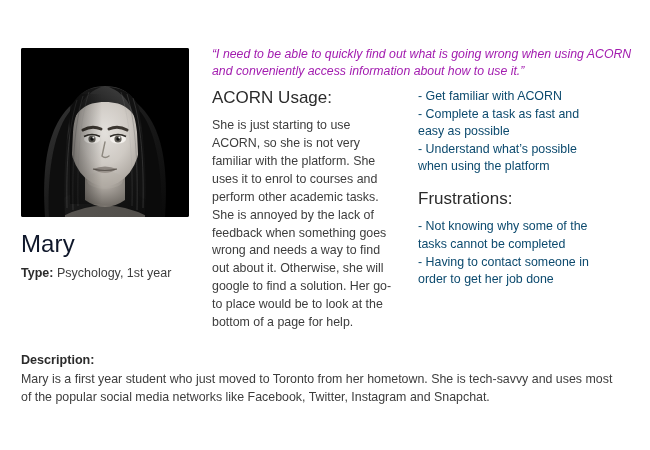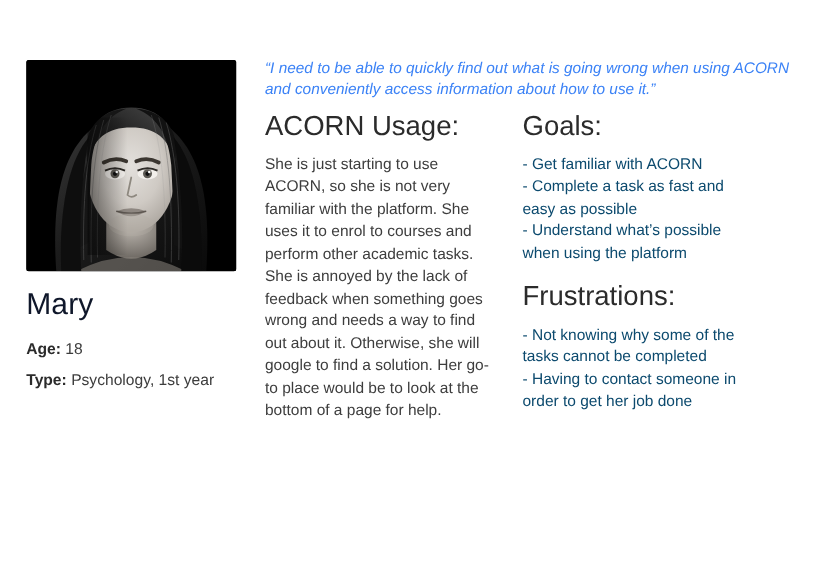--- a/index.html
+++ b/index.html
@@ -65,42 +65,42 @@
   .meta-value { font-weight: normal; }
 
   
   .quote {
     position: absolute;
     left: 212px;
     top: 46px;
     width: 426px;
     font-size: 12.3px;
     font-style: italic;
-    color: #3b82f6;
+    color: #a21caf;
     line-height: 1.42;
   }
 
   
   .mid-col {
     position: absolute;
     left: 212px;
     top: 88px;
     width: 180px;
   }
 
   
   .right-col {
     position: absolute;
     left: 418px;
     top: 88px;
     width: 190px;
   }
 
   .section-heading {
-    font-size: 22px;
+    font-size: 17px;
     font-weight: 400;
     color: #2b2b2b;
     line-height: 1.2;
     margin: 0 0 9px 0;
   }
 
   .body-text {
     font-size: 12.4px;
     line-height: 1.44;
     color: #3d3d3d;
@@ -224,52 +224,51 @@
         <path d="M72 121 Q84 116 96 121 Q84 129 72 121 Z" fill="#8e8781"></path>
         <path d="M72 121 Q84 124 96 121" stroke="#5d5751" stroke-width="1.1" fill="none"></path>
 
         <ellipse cx="84" cy="132" rx="18" ry="9" fill="#b4aea7" opacity="0.35"></ellipse>
         <rect x="49" y="46" width="32" height="110" fill="url(#shadeL)"></rect>
       </svg>
     </div>
 
     <div class="person-name">Mary</div>
 
-    <div class="meta-line">
-      <span class="meta-label">Age:</span>
-      <span class="meta-value">18</span>
-    </div>
 
     <div class="meta-line type-line">
       <span class="meta-label">Type:</span>
       <span class="meta-value">Psychology, 1st year</span>
     </div>
   </div>
 
   <div class="quote">“I need to be able to quickly find out what is going wrong when using ACORN and conveniently access information about how to use it.”</div>
 
   <div class="mid-col">
     <h2 class="section-heading">ACORN Usage:</h2>
     <p class="body-text">She is just starting to use ACORN, so she is not very familiar with the platform. She uses it to enrol to courses and perform other academic tasks. She is annoyed by the lack of feedback when something goes wrong and needs a way to find out about it. Otherwise, she will google to find a solution. Her go-to place would be to look at the bottom of a page for help.</p>
   </div>
 
   <div class="right-col">
 
     <div>
-      <h2 class="section-heading">Goals:</h2>
       <ul class="bullet-list">
         <li>- Get familiar with ACORN</li>
         <li>- Complete a task as fast and easy as possible</li>
         <li>- Understand what’s possible when using the platform</li>
       </ul>
     </div>
 
     <div class="frustrations-block">
       <h2 class="section-heading">Frustrations:</h2>
       <ul class="bullet-list">
         <li>- Not knowing why some of the tasks cannot be completed</li>
         <li>- Having to contact someone in order to get her job done</li>
       </ul>
     </div>
   </div>
 
+  <div class="description">
+    <div class="desc-heading">Description:</div>
+    <p class="desc-text">Mary is a first year student who just moved to Toronto from her hometown. She is tech-savvy and uses most of the popular social media networks like Facebook, Twitter, Instagram and Snapchat.</p>
+  </div>
 
 </div>
 
 </body></html>

